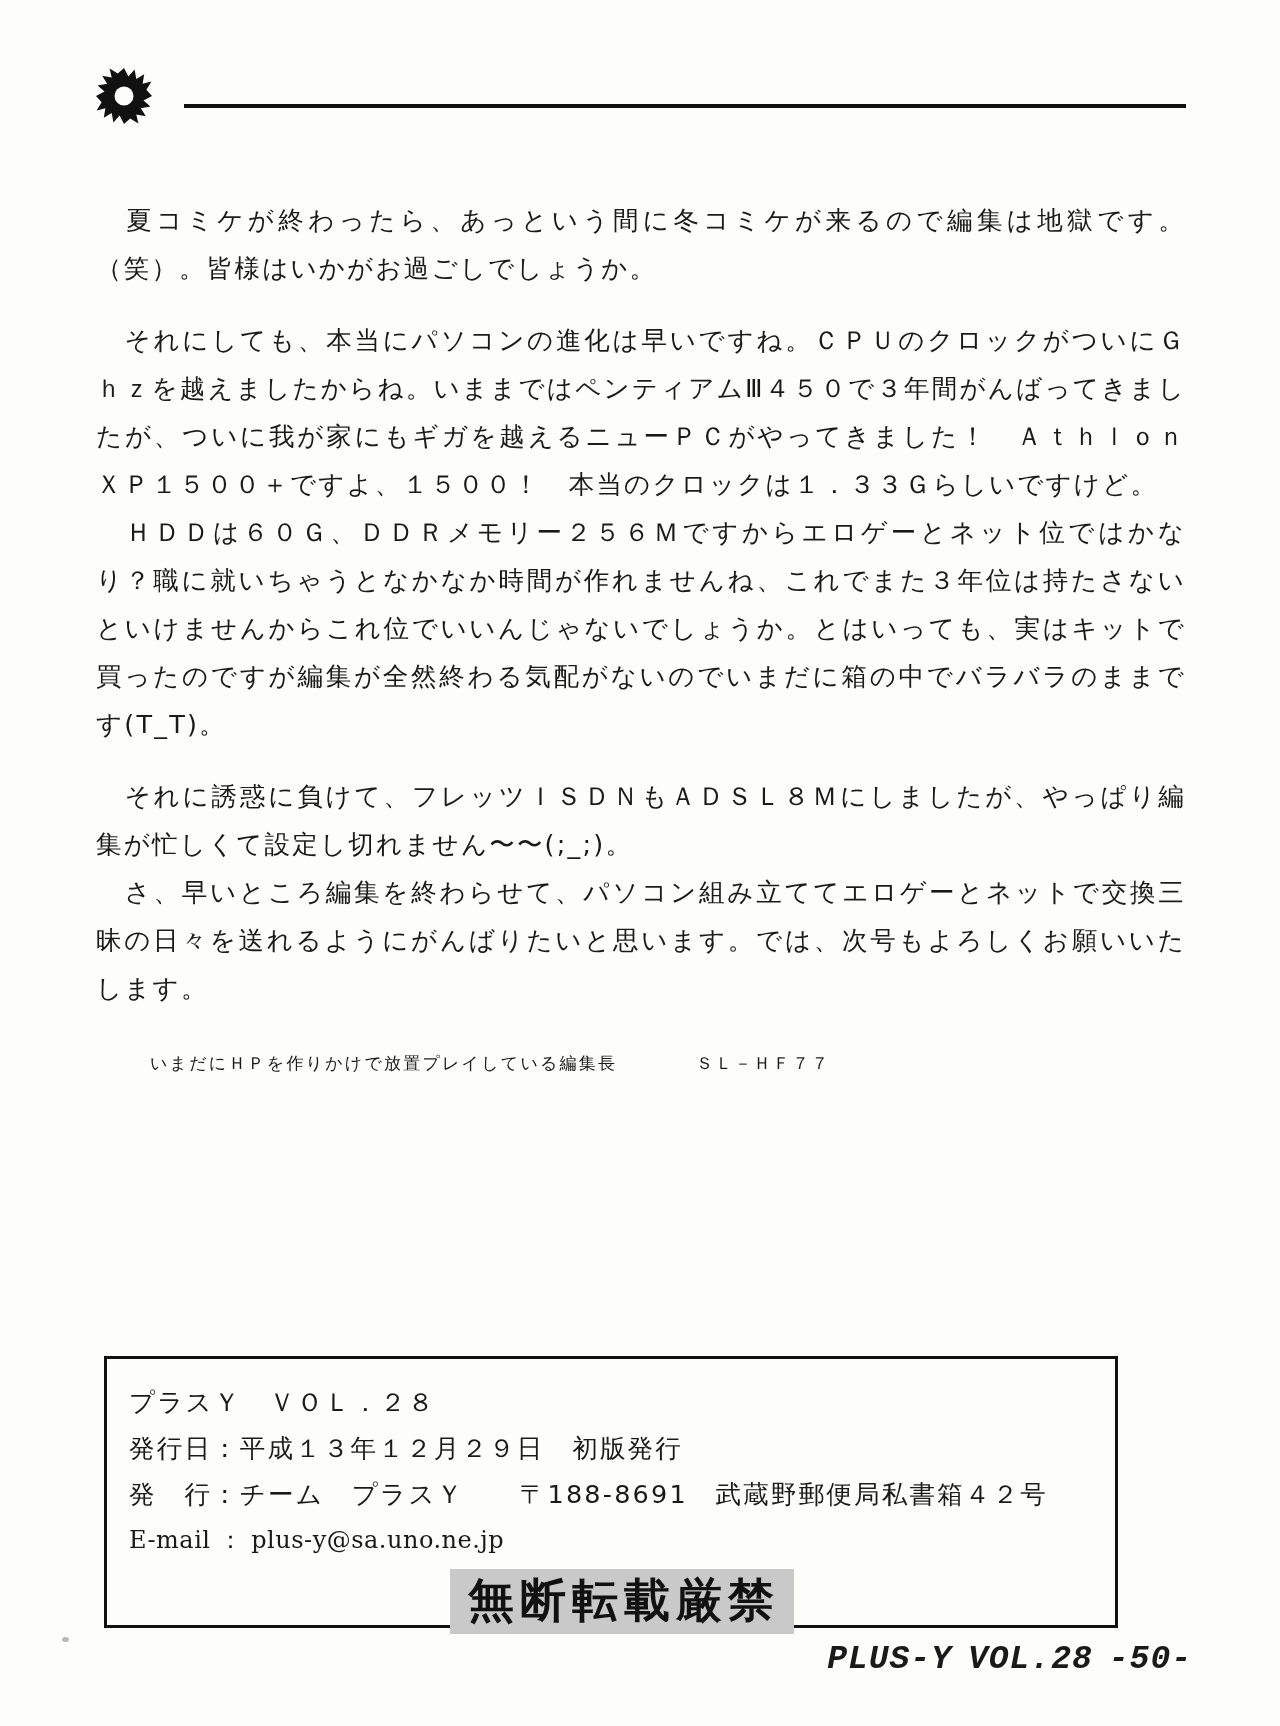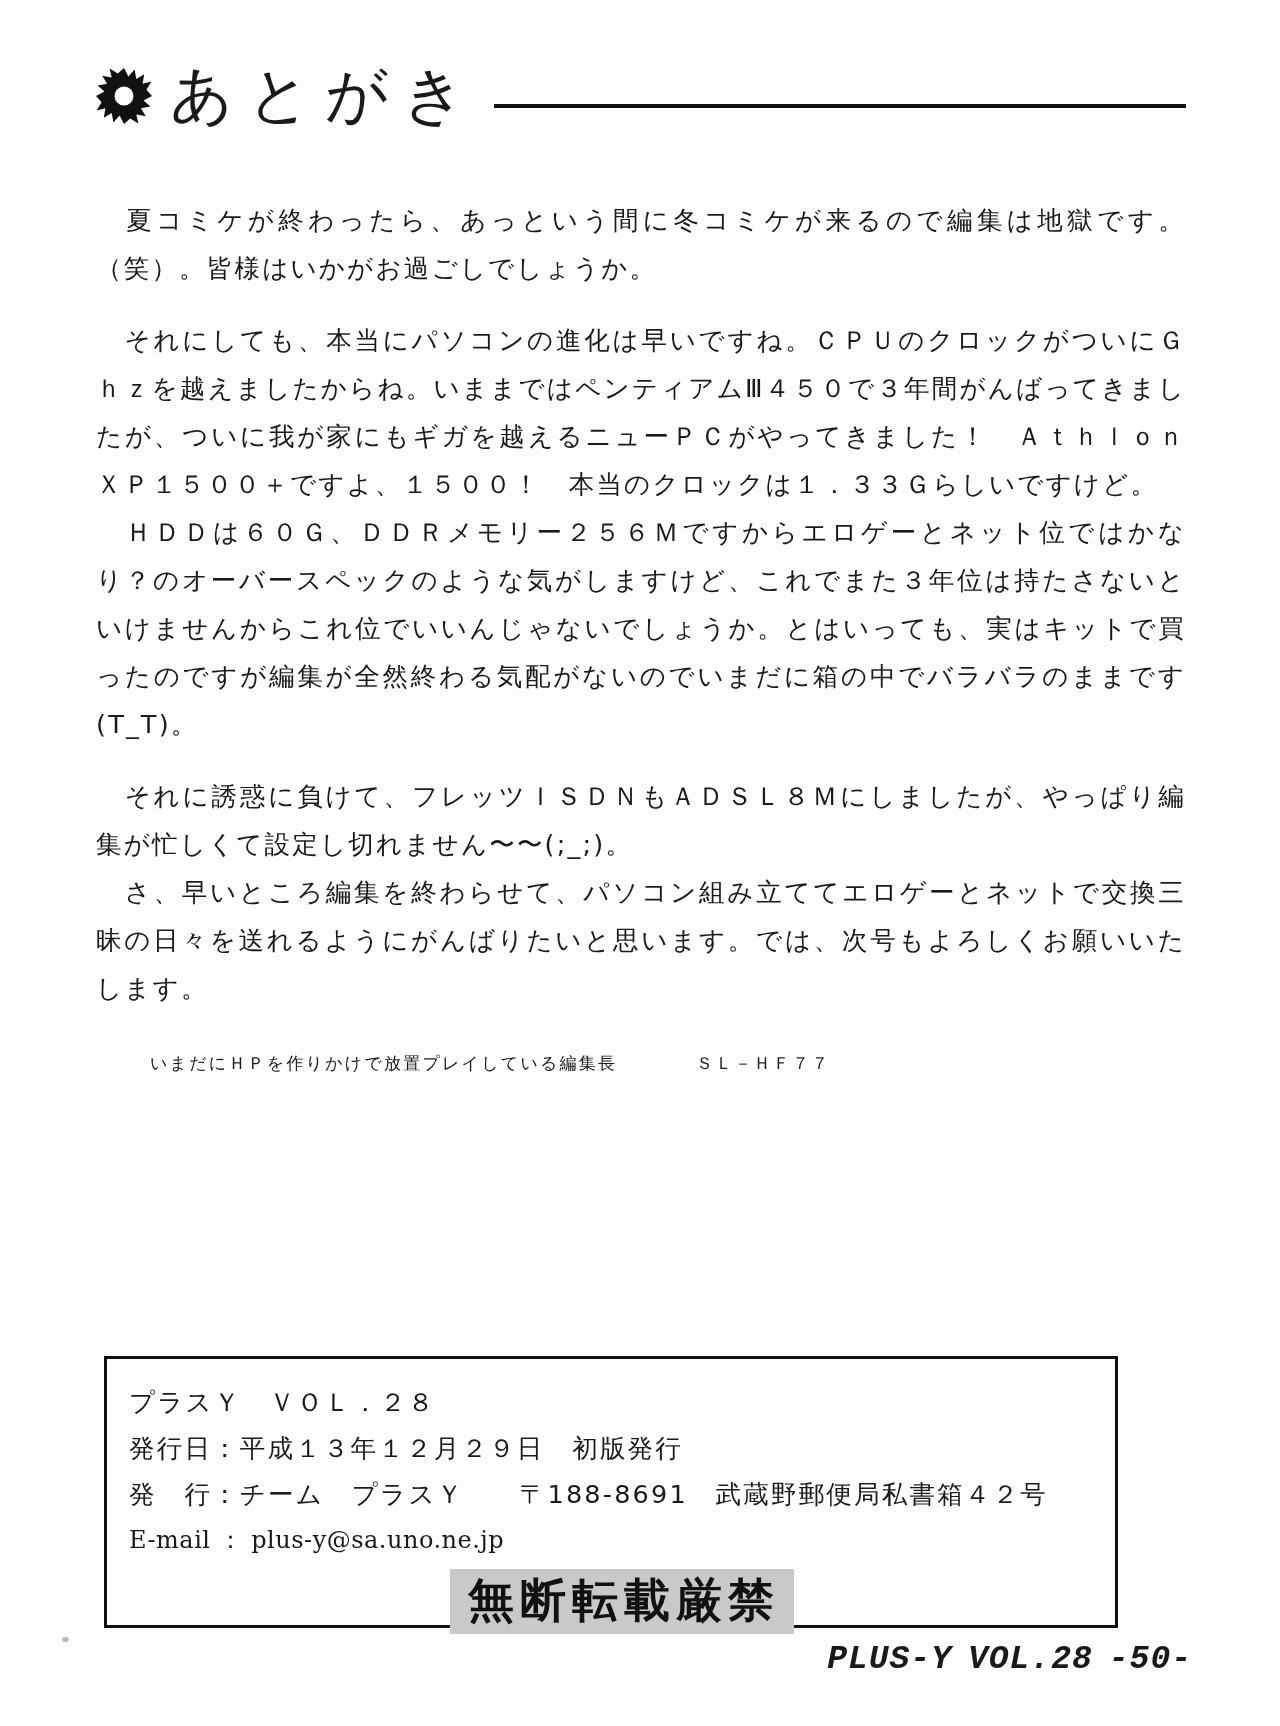--- a/index.html
+++ b/index.html
@@ -155,28 +155,27 @@
 
   <div class="header">
     <span class="sun-icon">
       <svg viewBox="0 0 56 56" width="56" height="56" aria-hidden="true">
         <g fill="#111">
           <path d="M28 0 L32.4 8.6 L38.6 1.6 L40.3 11.1 L48.2 6.2 L46.6 15.7 L55.4 13.6 L50.4 21.8 L56 28 L47.5 32.4 L54.4 38.6 L44.9 40.3 L49.8 48.2 L40.3 46.6 L42.4 55.4 L34.2 50.4 L28 56 L23.6 47.5 L17.4 54.4 L15.7 44.9 L7.8 49.8 L9.4 40.3 L0.6 42.4 L5.6 34.2 L0 28 L8.5 23.6 L1.6 17.4 L11.1 15.7 L6.2 7.8 L15.7 9.4 L13.6 0.6 L21.8 5.6 Z"></path>
         </g>
         <circle cx="28" cy="28" r="9.5" fill="#fdfdfb"></circle>
       </svg>
     </span>
-    <span class="header-title">あとがき</span>
     <span class="header-rule"></span>
   </div>
 
   <div class="body-text">
     <p class="para"><span class="indent"></span><span>夏コミケが終わったら、あっという間に冬コミケが来るので編集は地獄です。（笑）。皆様はいかがお過ごしでしょうか。</span></p>
     <p class="para tight"><span class="indent"></span><span>それにしても、本当にパソコンの進化は早いですね。ＣＰＵのクロックがついにＧｈｚを越えましたからね。いままではペンティアムⅢ４５０で３年間がんばってきましたが、ついに我が家にもギガを越えるニューＰＣがやってきました！　ＡｔｈｌｏｎＸＰ１５００＋ですよ、１５００！　本当のクロックは１．３３Ｇらしいですけど。</span></p>
-    <p class="para"><span class="indent"></span><span>ＨＤＤは６０Ｇ、ＤＤＲメモリー２５６Ｍですからエロゲーとネット位ではかなり？のオーバースペックのような気がしますけど、これでまた３年位は持たさないといけませんからこれ位でいいんじゃないでしょうか。とはいっても、実はキットで買ったのですが編集が全然終わる気配がないのでいまだに箱の中でバラバラのままです(T_T)。</span></p>
+    <p class="para"><span class="indent"></span><span>ＨＤＤは６０Ｇ、ＤＤＲメモリー２５６Ｍですからエロゲーとネット位ではかなり？職に就いちゃうとなかなか時間が作れませんね、これでまた３年位は持たさないといけませんからこれ位でいいんじゃないでしょうか。とはいっても、実はキットで買ったのですが編集が全然終わる気配がないのでいまだに箱の中でバラバラのままです(T_T)。</span></p>
     <p class="para tight"><span class="indent"></span><span>それに誘惑に負けて、フレッツＩＳＤＮもＡＤＳＬ８Ｍにしましたが、やっぱり編集が忙しくて設定し切れません〜〜(;_;)。</span></p>
     <p class="para"><span class="indent"></span><span>さ、早いところ編集を終わらせて、パソコン組み立ててエロゲーとネットで交換三昧の日々を送れるようにがんばりたいと思います。では、次号もよろしくお願いいたします。</span></p>
 
     <p class="signature">
       <span>いまだにＨＰを作りかけで放置プレイしている編集長</span>
       <span class="sig-space"></span>
       <span>ＳＬ－ＨＦ７７</span>
     </p>
   </div>
 

